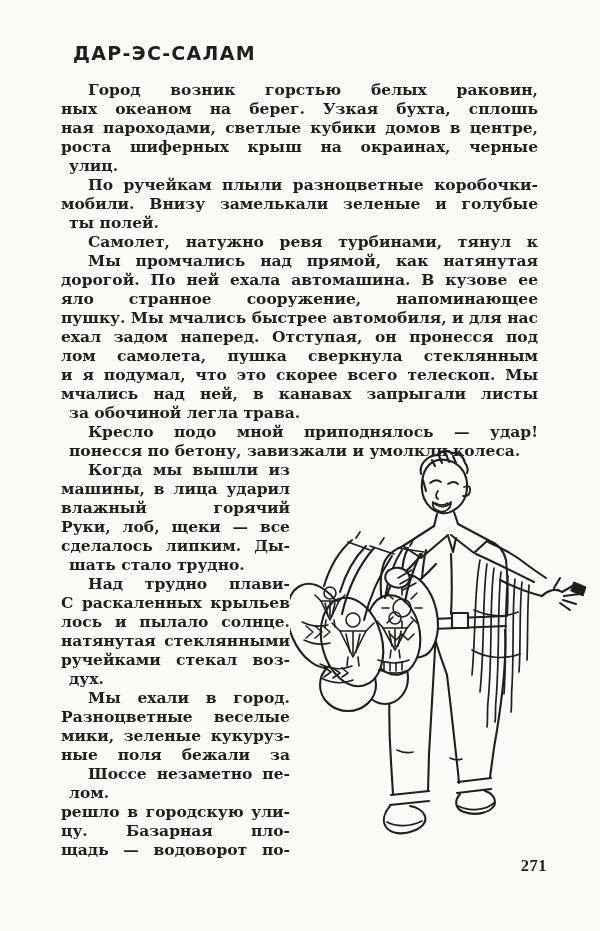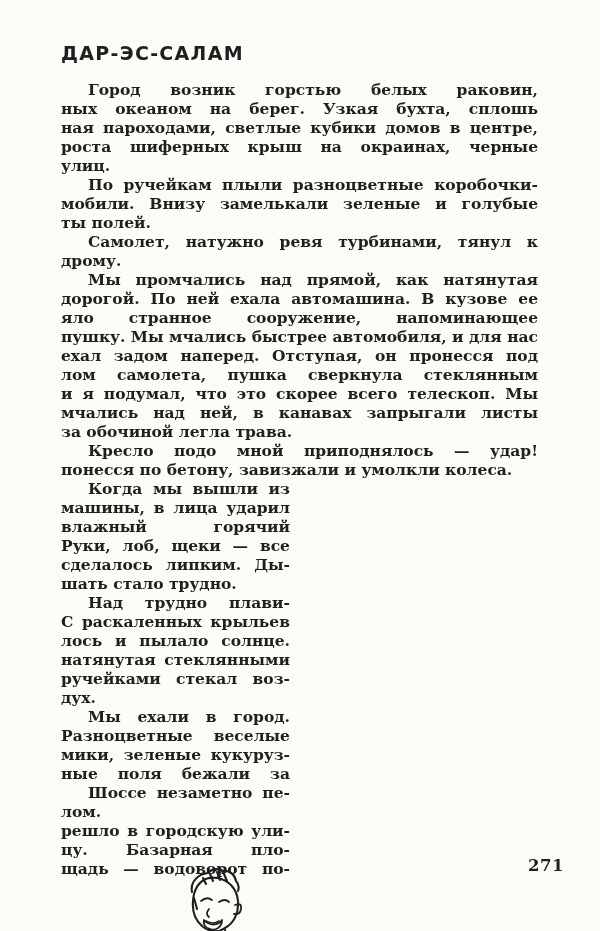--- a/index.html
+++ b/index.html
@@ -13,60 +13,59 @@
     overflow:hidden;
   }
   .inner {
     position:absolute; left:61px; top:42px; width:477px;
   }
   .title {
     font-family:"DejaVu Sans","Liberation Sans",sans-serif;
     font-weight:700;
     font-size:19px; line-height:22px;
     letter-spacing:1.3px;
-    margin:0 0 16px 0;
+    margin:0 0 16px 12px;
   }
   .line {
     font-size:15.5px;
     line-height:19px;
     height:19px;
     overflow:hidden;
     text-align:justify;
     text-align-last:justify;
   }
   .line.first  { text-indent:27px; }
-  .line.final  { text-align-last:left; }
-  .split { display:flex;flex-direction:column; }
+  .line.final  { text-align-last:left;margin-left:8px; }
+  .split { display:flex; }
   .col-text { width:229px; flex:none; }
   .illustration { flex:1; position:relative; }
   .illustration svg { position:absolute; left:0; top:-10px; }
   .pagenum {
-    position:absolute; top:856px; left:78px; width:486px;
+    position:absolute; top:856px; left:61px; width:486px;
     text-align:right;
-    font-size:16.5px; letter-spacing:0.5px;
+    font-size:16.5px; letter-spacing:0.5px;font-family:Liberation Serif, serif;
   }
 </style>
 </head>
 <body>
 
 <div class="page">
   <div class="inner">
     <h1 class="title">ДАР-ЭС-САЛАМ</h1>
 
     <div class="full-text">
         <div class="line first">Город возник горстью белых раковин, выброшен-</div>
         <div class="line">ных океаном на берег. Узкая бухта, сплошь заставлен-</div>
         <div class="line">ная пароходами, светлые кубики домов в центре, ко-</div>
         <div class="line">роста шиферных крыш на окраинах, черные ручейки</div>
         <div class="line final">улиц.</div>
         <div class="line first">По ручейкам плыли разноцветные коробочки-авто-</div>
         <div class="line">мобили. Внизу замелькали зеленые и голубые квадра-</div>
         <div class="line final">ты полей.</div>
         <div class="line first">Самолет, натужно ревя турбинами, тянул к аэро-</div>
-        <div class="line final">дрому.</div>
         <div class="line first">Мы промчались над прямой, как натянутая нить,</div>
         <div class="line">дорогой. По ней ехала автомашина. В кузове ее сто-</div>
         <div class="line">яло странное сооружение, напоминающее безоткатную</div>
         <div class="line">пушку. Мы мчались быстрее автомобиля, и для нас он</div>
         <div class="line">ехал задом наперед. Отступая, он пронесся под кры-</div>
         <div class="line">лом самолета, пушка сверкнула стеклянным глазом,</div>
         <div class="line">и я подумал, что это скорее всего телескоп. Мы про-</div>
         <div class="line">мчались над ней, в канавах запрыгали листы бумаги,</div>
         <div class="line final">за обочиной легла трава.</div>
         <div class="line first">Кресло подо мной приподнялось — удар! Самолет</div>

